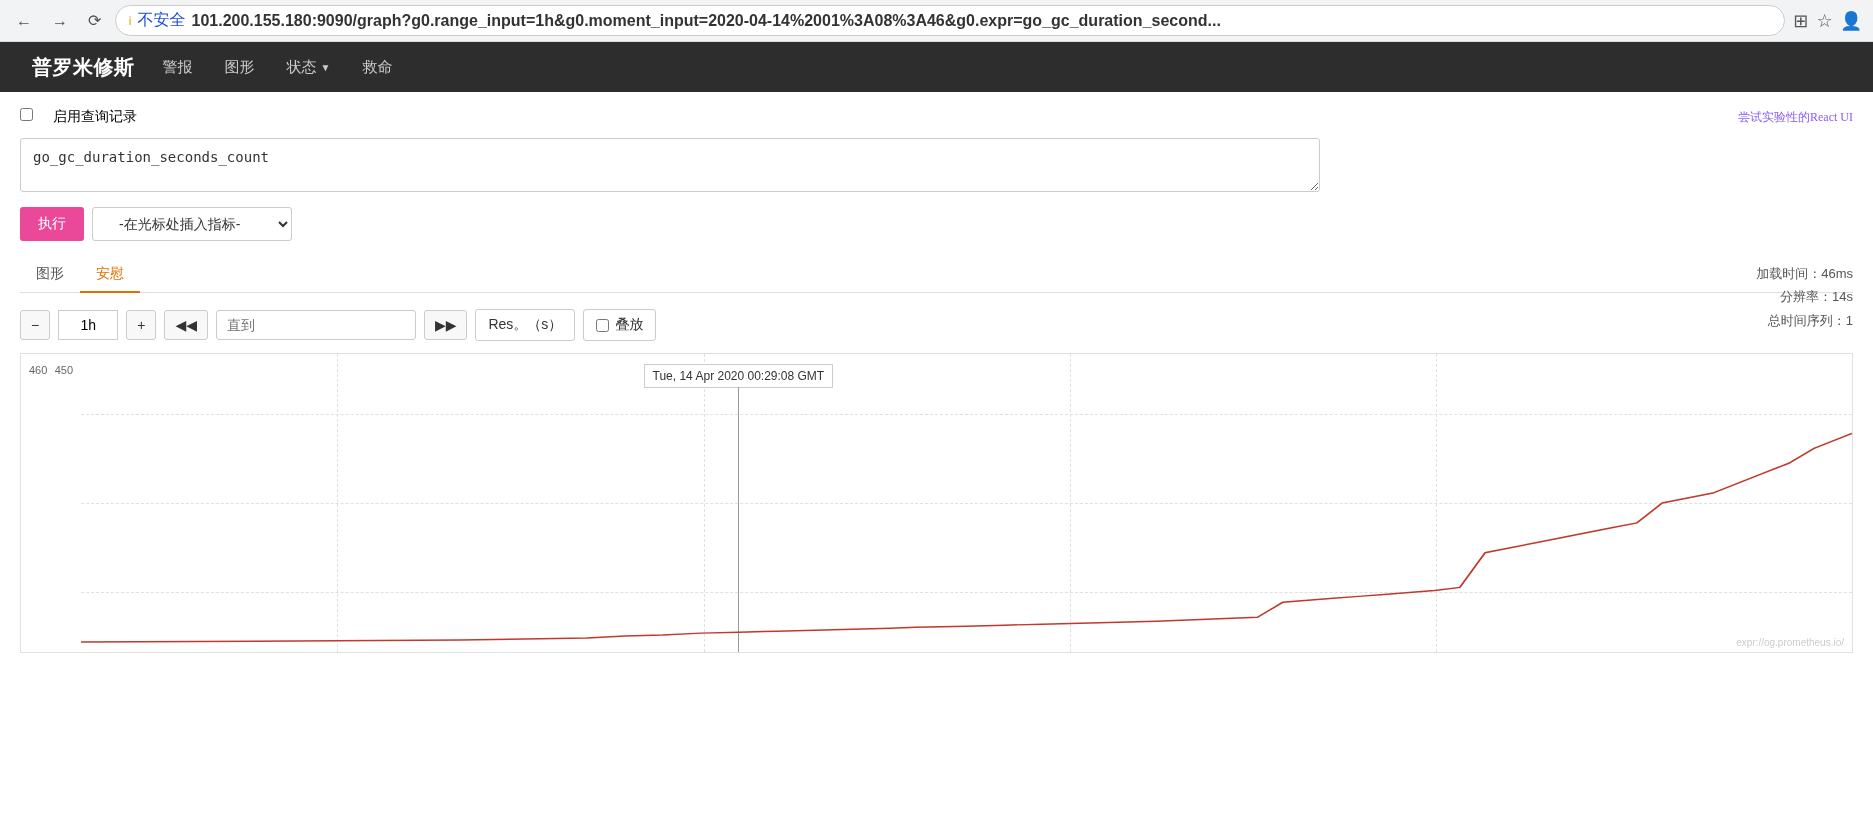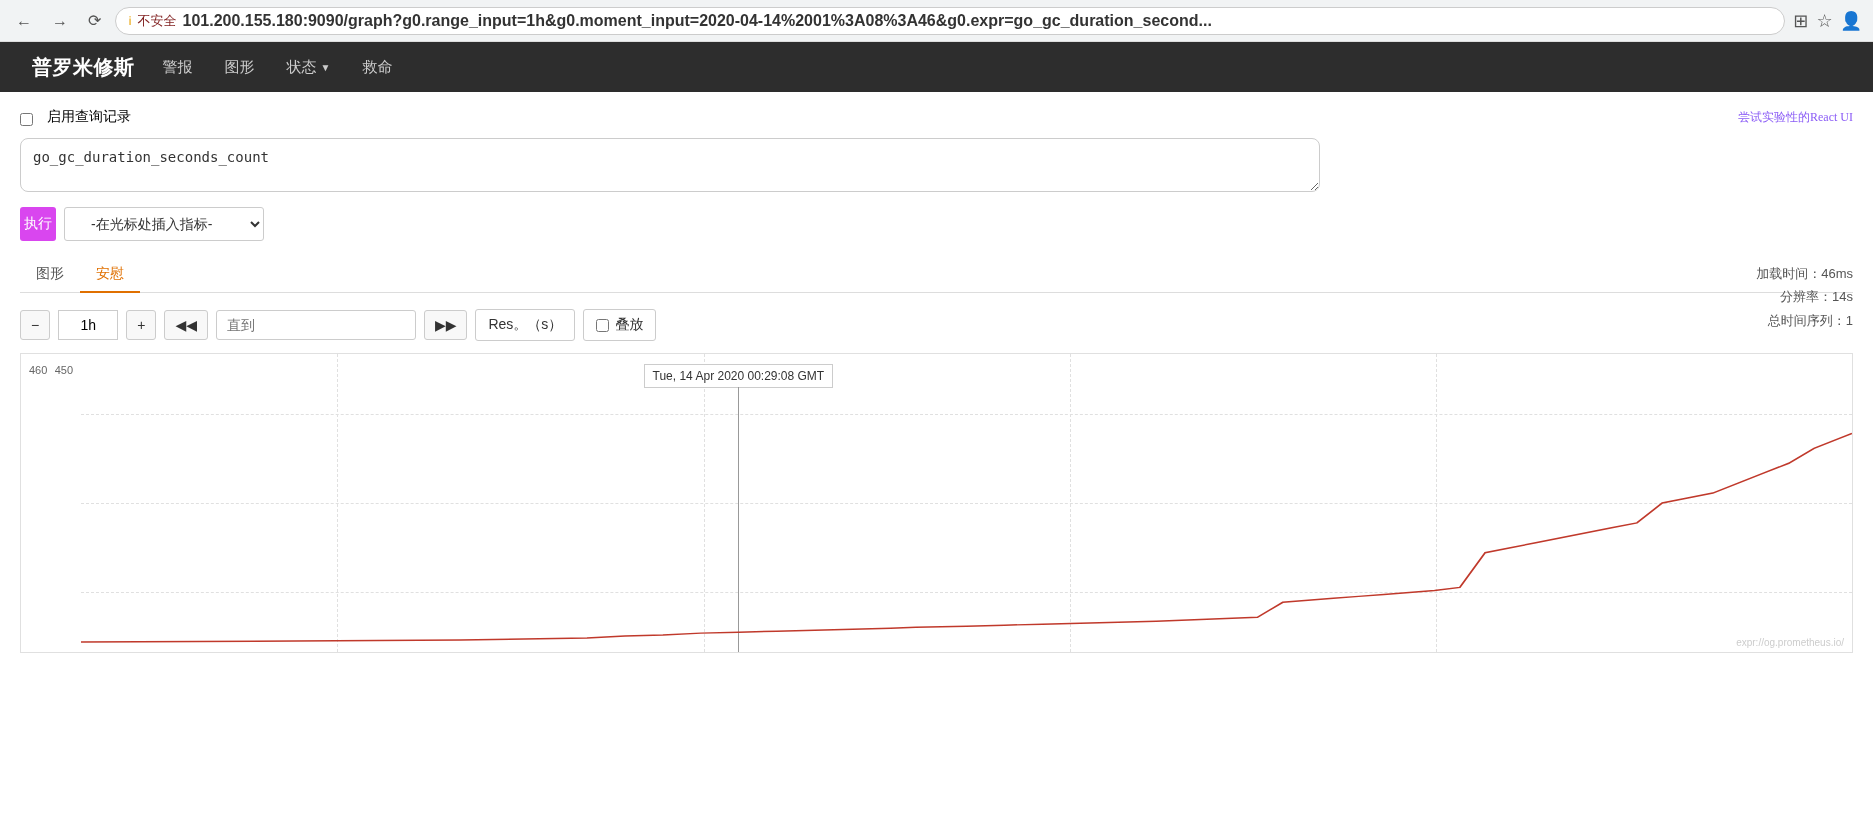--- a/index.html
+++ b/index.html
@@ -74,52 +74,52 @@
     }
 
     
     .query-record-bar {
       display: flex;
       align-items: center;
       justify-content: space-between;
       margin-bottom: 12px;
     }
     .query-record-left { display: flex; align-items: center; gap: 8px; }
-    .checkbox-label { display: flex; align-items: flex-end; gap: 14px; cursor: pointer; font-size: 14px; }
+    .checkbox-label { display: flex; align-items: flex-start; gap: 20px; cursor: pointer; font-size: 14px; }
     .react-ui-link { color: #8b5cf6; font-size: 12px; cursor: pointer; text-decoration: none; font-family: Liberation Serif, serif; }
 
     
     .query-input-wrapper {
       margin-bottom: 12px;
     }
     .query-textarea {
       width: 100%;
       max-width: 1300px;
       border: 1px solid #ccc;
-      border-radius: 8px;
+      border-radius: 3px;
       padding: 10px 12px;
       font-size: 14px;
       resize: vertical;
       min-height: 50px;
       color: #333;
       outline: none;
     }
 
     
     .action-row {
       display: flex;
       align-items: center;
       gap: 8px;
       margin-bottom: 16px;
     }
     .execute-btn {
-      background: #d946ef;
+      background: #ec4899;
       color: #fff;
       border: none;
-      padding: 8px 4px;
+      padding: 8px 18px;
       font-size: 14px;
       border-radius: 3px;
       cursor: pointer;
     }
     .metric-select {
       border: 1px solid #ccc;
       border-radius: 3px;
       padding: 7px 22px;
       font-size: 14px;
       color: #333;
@@ -285,21 +285,21 @@
   </style>
 </head>
 <body>
 
 <div class="browser-bar">
   <button class="browser-nav-btn" title="后退">←</button>
   <button class="browser-nav-btn" title="前进">→</button>
   <button class="browser-nav-btn">⟳</button>
   <div class="browser-address-bar">
     <span class="lock-icon">ℹ</span>
-    <span style="color:#7f1d1d;font-size:13px;">不安全</span>
+    <span style="color:#1d4ed8;font-size:16px;">不安全</span>
     <span class="browser-address-text">101.200.155.180:9090/graph?g0.range_input=1h&amp;g0.moment_input=2020-04-14%2001%3A08%3A46&amp;g0.expr=go_gc_duration_second...</span>
   </div>
   <div class="browser-actions">
     <span class="browser-action-icon">⊞</span>
     <span class="browser-action-icon">☆</span>
     <span class="browser-action-icon">👤</span>
   </div>
 </div>
 
 <nav class="app-navbar">

